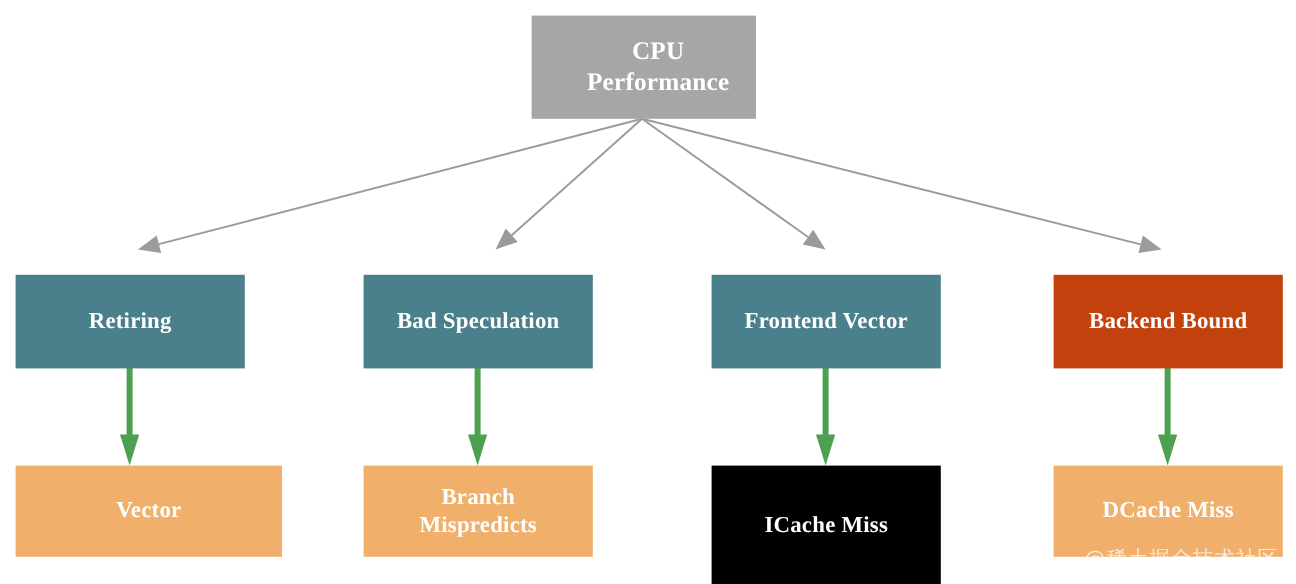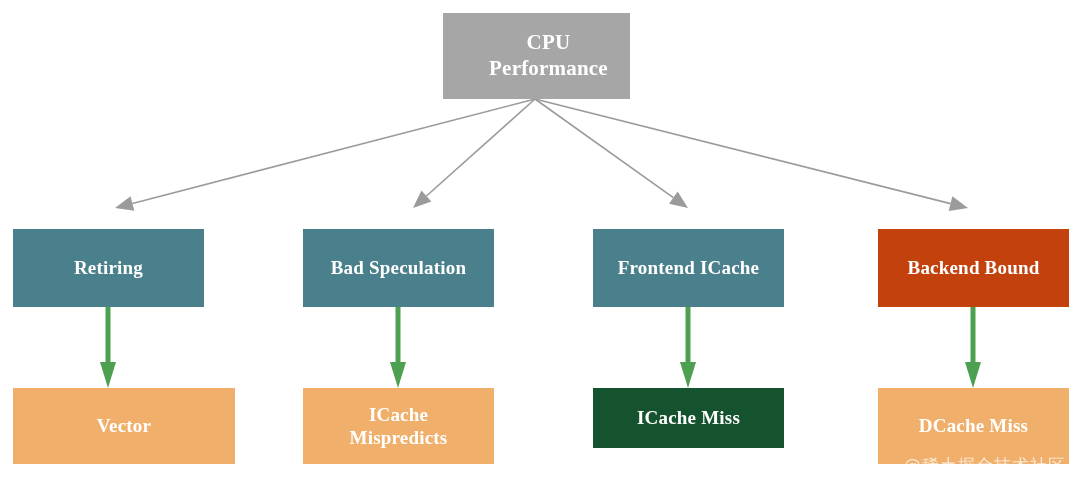--- a/index.html
+++ b/index.html
@@ -106,35 +106,35 @@
   </div>
 
   <div id="level2-layer">
       <div class="node node-mid" style="left: 13px; top: 210px; width: 191px; height: 78px; background: rgb(74, 127, 140);">
         <span class="node-label">Retiring</span>
       </div>
       <div class="node node-mid" style="left: 303px; top: 210px; width: 191px; height: 78px; background: rgb(74, 127, 140);">
         <span class="node-label">Bad Speculation</span>
       </div>
       <div class="node node-mid" style="left: 593px; top: 210px; width: 191px; height: 78px; background: rgb(74, 127, 140);">
-        <span class="node-label">Frontend ICache</span>
+        <span class="node-label">Frontend Vector</span>
       </div>
       <div class="node node-mid" style="left: 878px; top: 210px; width: 191px; height: 78px; background: #c2410c;">
         <span class="node-label">Backend Bound</span>
       </div>
     </div>
   <div id="level3-layer">
       <div class="node node-leaf" style="left: 13px; top: 388px; width: 222px; height: 76px; background: rgb(240, 176, 107);">
         <span class="node-label">Vector</span>
       </div>
       <div class="node node-leaf" style="left: 303px; top: 388px; width: 191px; height: 76px; background: rgb(240, 176, 107);">
-        <span class="node-label">ICache
+        <span class="node-label">Branch
 Mispredicts</span>
       </div>
-      <div class="node node-leaf" style="left: 593px; top: 388px; width: 191px; height: 60px; background: #14532d;">
+      <div class="node node-leaf" style="left: 593px; top: 388px; width: 191px; height: 100px; background: #000000;">
         <span class="node-label">ICache Miss</span>
       </div>
       <div class="node node-leaf" style="left: 878px; top: 388px; width: 191px; height: 76px; background: rgb(240, 176, 107);">
         <span class="node-label">DCache Miss</span>
       </div>
     </div>
 
   <div id="watermark">@稀土掘金技术社区</div>
 </div>
 

